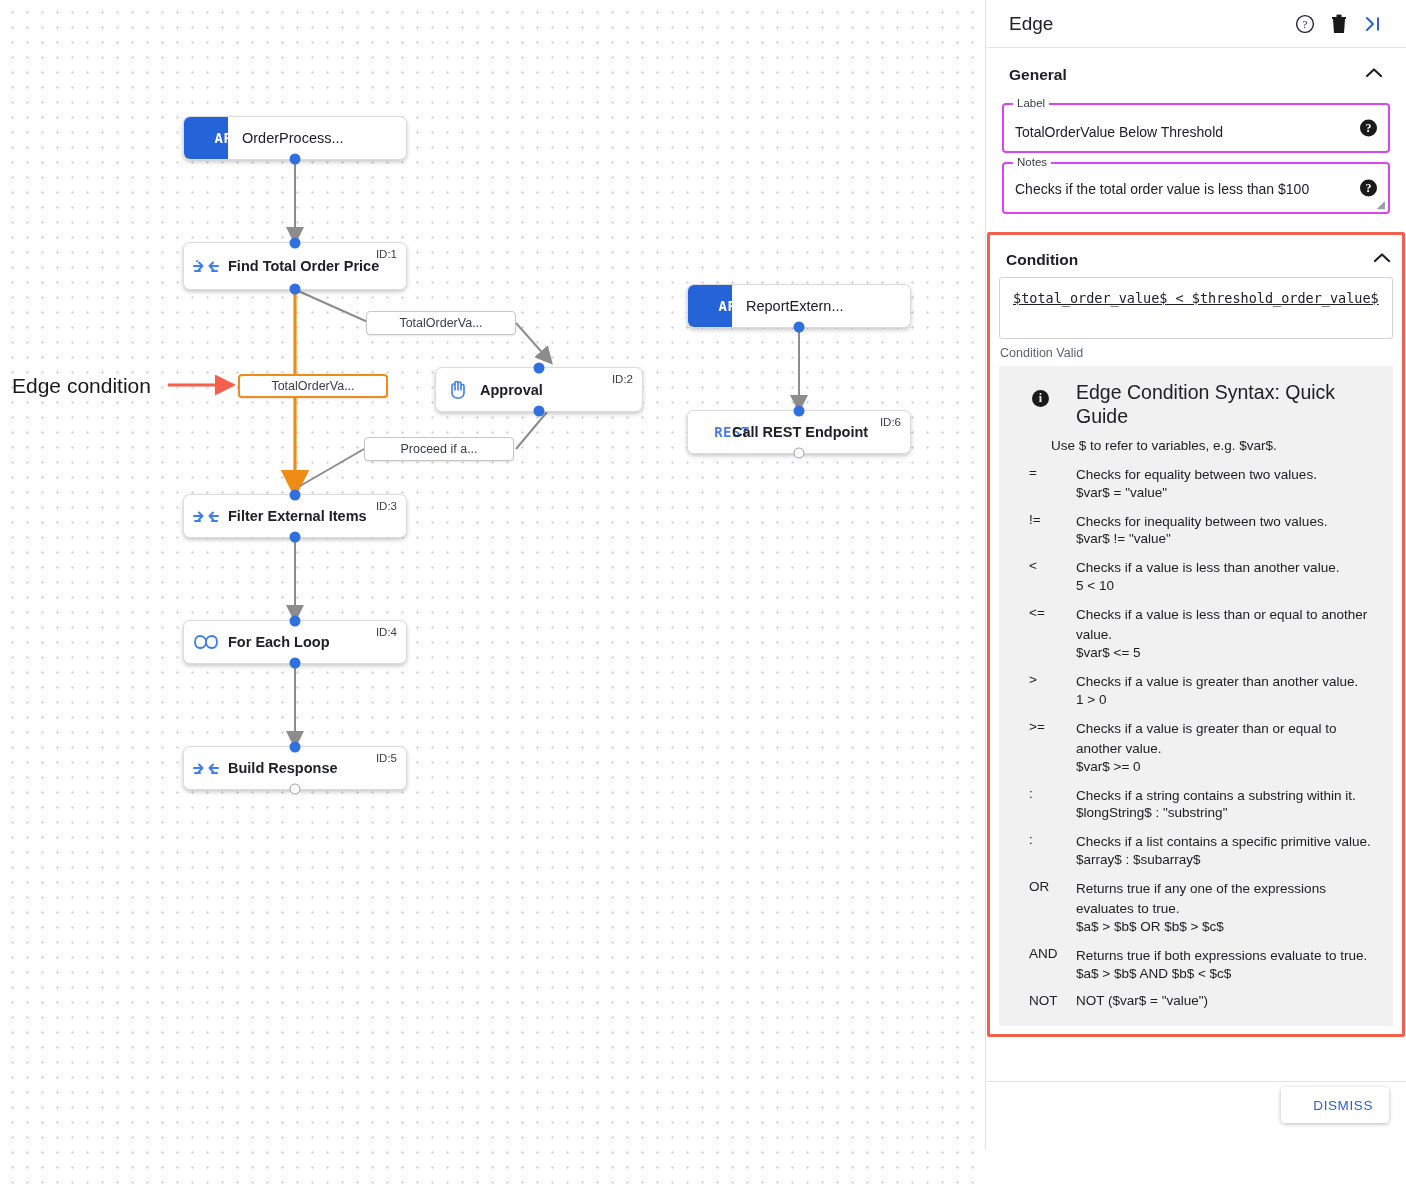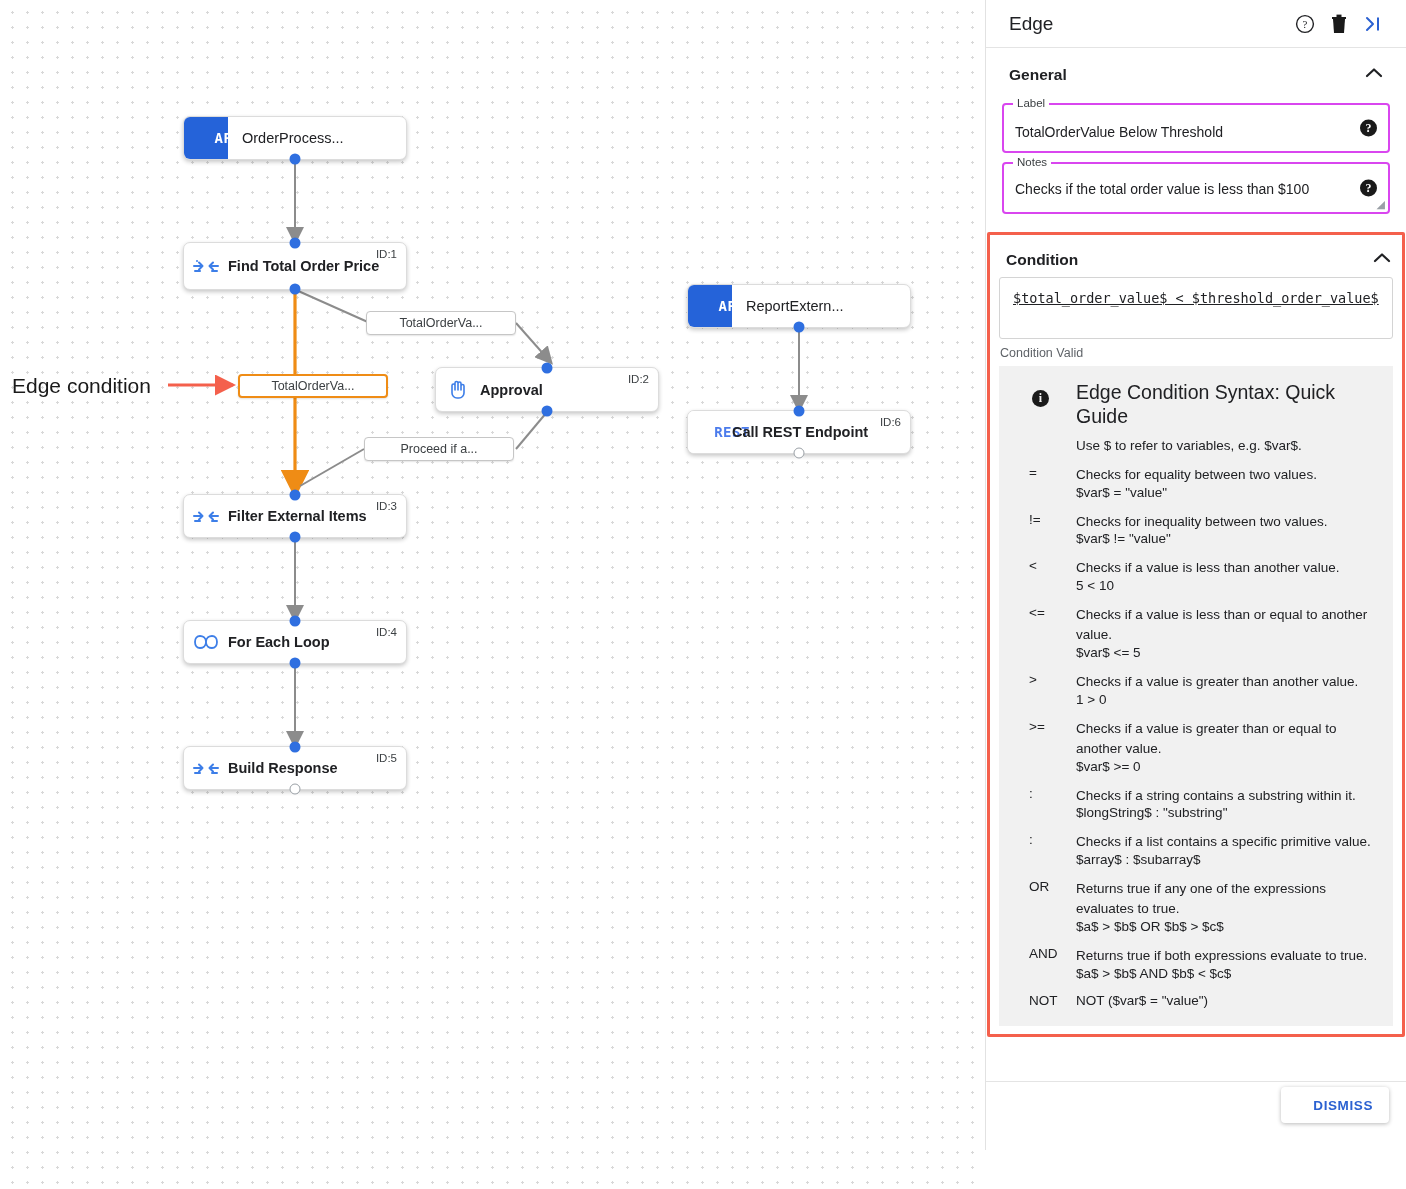--- a/index.html
+++ b/index.html
@@ -171,39 +171,39 @@
   .guide-head { display:flex; align-items:flex-start; gap:0; }
   .info-ic {
     width:17px; height:17px; border-radius:50%;
     background:#1a1a1a; color:#f1f1f1;
     font-size:12px; font-weight:700;
     display:flex; align-items:center; justify-content:center;
     margin: 10px 27px 0 17px; flex:none;
     font-family:"Liberation Serif", serif;
   }
   .guide-title { font-size:19.5px; color:#202124; font-weight:400; line-height:1.25; }
-  .guide-sub { font-size:13.5px; color:#202124; margin: 9px 0 2px 61px; }
+  .guide-sub { font-size:13.5px; color:#202124; margin: 9px 0 2px 36px; }
 
   .oprow { display:flex; margin-top: 12px; padding-left: 14px; }
   .opsym {
     width: 47px; min-width:47px;
     font-size:13.5px; color:#202124;
   }
   .opdesc { font-size:13.5px; color:#202124; line-height:1.47; }
   .opex { font-size:13.5px; color:#202124; }
 
   .dismiss-wrap {
     position:absolute; right: 17px; bottom: 27px;
     background:#ffffff;
     border-radius:4px;
     box-shadow: 0 1px 4px rgba(0,0,0,.28);
     padding: 9px 16px;
     cursor:pointer;
   }
-  .dismiss-wrap span { color:#2b61d1; font-size:13.5px; font-weight:700; letter-spacing:.6px;margin-left:16px; }
+  .dismiss-wrap span { color:#2b61d1; font-size:13.5px; font-weight:400; letter-spacing:.6px;margin-left:16px; }
   .panel-foot-line {
     position:absolute; left:0; right:0; bottom: 68px; height:1px; background:#e4e4e4;
   }
 </style>
 </head>
 <body>
 
 <div id="app">
 
   <div id="canvas">
@@ -263,21 +263,21 @@
               <path d="M24,14 L19,14"></path>
           </g>
         </svg>
       </div>
       <div class="title b">Find Total Order Price</div>
       <div class="idlab">ID:1</div>
       <div class="handle top"></div>
       <div class="handle bot"></div>
     </div>
 
-    <div class="node" style="left:435px; top:367px; width:224px; height:45px;">
+    <div class="node" style="left:435px; top:367px; width:208px; height:45px;">
       <div class="ico">
         <svg width="20" height="22" viewBox="0 0 20 22">
           <path d="M4,13 L4,6.5 a1.5,1.5 0 0 1 3,0 L7,11 L7,4 a1.5,1.5 0 0 1 3,0 L10,11 L10,4.5 a1.5,1.5 0 0 1 3,0 L13,11 L13,7 a1.5,1.5 0 0 1 3,0 L16,14 a5,5 0 0 1 -5,5 L9,19 a5,5 0 0 1 -5,-5 z" fill="#ffffff" stroke="#3d7ee8" stroke-width="1.6" stroke-linejoin="round"></path>
         </svg>
       </div>
       <div class="title b">Approval</div>
       <div class="idlab">ID:2</div>
       <div class="handle top"></div>
       <div class="handle bot"></div>
     </div>

